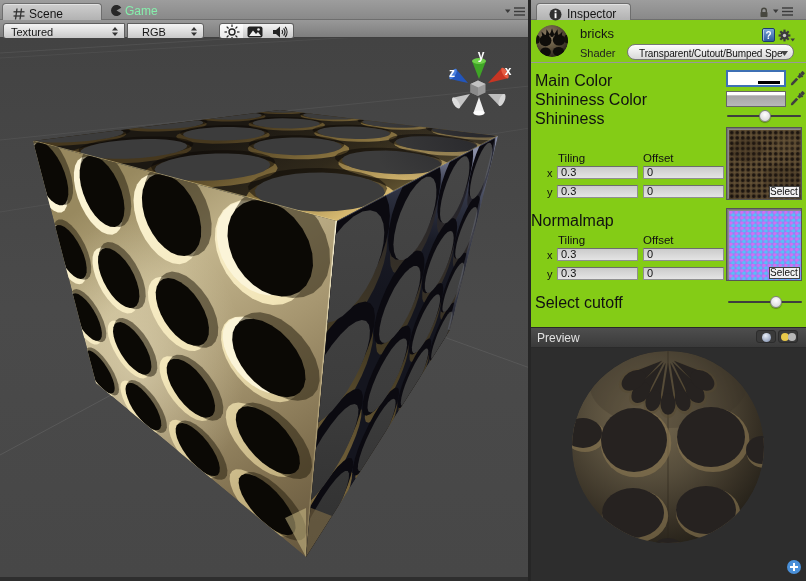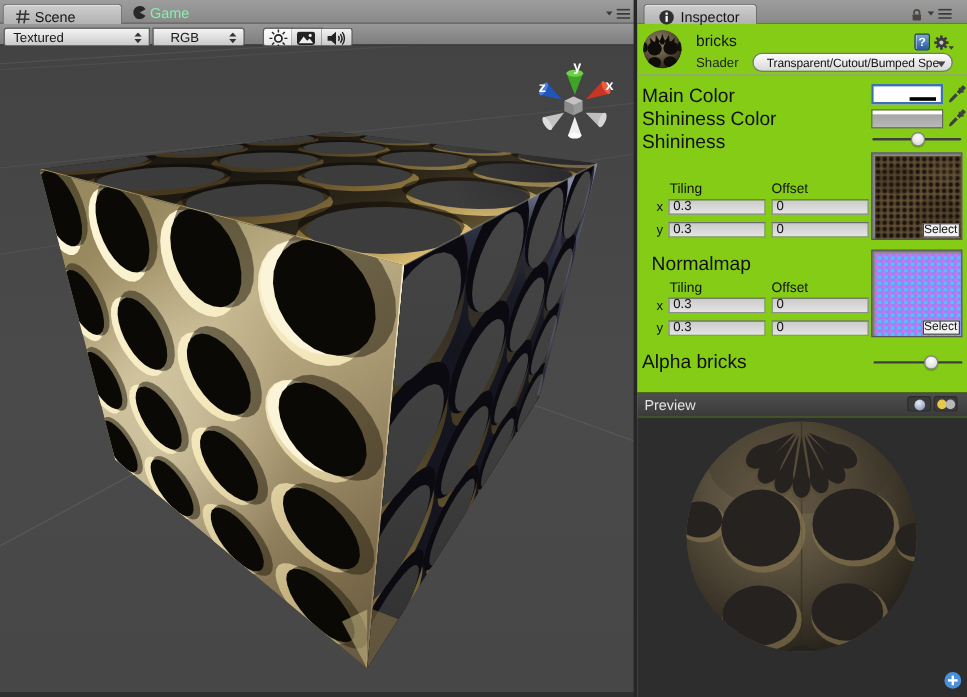--- a/index.html
+++ b/index.html
@@ -497,21 +497,21 @@
       <div class="selbtn">Select</div>
     </div>
   <span class="lbl" style="left:27px;top:152px;font-size:11.5px">Tiling</span>
   <span class="lbl" style="left:112px;top:152px;font-size:11.5px">Offset</span>
   <span class="lbl" style="left:16px;top:167px;font-size:11px">x</span>
   <div class="fld" style="left:26px;top:166px;width:81px;height:13px">0.3</div>
   <div class="fld" style="left:112px;top:166px;width:81px;height:13px">0</div>
   <span class="lbl" style="left:16px;top:186px;font-size:11px">y</span>
   <div class="fld" style="left:26px;top:185px;width:81px;height:13px">0.3</div>
   <div class="fld" style="left:112px;top:185px;width:81px;height:13px">0</div>
-  <span class="lbl" style="left:12px;top:212px">Normalmap</span>
+  <span class="lbl" style="left:0;top:212px">Normalmap</span>
   <div class="thumbf" style="left:195px;top:208px">
       <svg width="72" height="69" viewBox="0 0 72 69" style="position:absolute;left:2px;top:2px">
 <defs>
           <pattern id="ntx" width="5.5" height="5.3" patternUnits="userSpaceOnUse">
  <rect width="5.5" height="5.3" fill="#8a88f4"></rect>
  <circle cx="1.9" cy="1.5" r="1.65" fill="#e866f2" fill-opacity="0.8"></circle>
  <circle cx="4.0" cy="4.2" r="1.9" fill="#50c8f8" fill-opacity="0.85"></circle>
 </pattern>
         </defs>
 <rect width="72" height="69" fill="url(#ntx)"></rect>
@@ -519,21 +519,21 @@
       <div class="selbtn">Select</div>
     </div>
   <span class="lbl" style="left:27px;top:234px;font-size:11.5px">Tiling</span>
   <span class="lbl" style="left:112px;top:234px;font-size:11.5px">Offset</span>
   <span class="lbl" style="left:16px;top:249px;font-size:11px">x</span>
   <div class="fld" style="left:26px;top:248px;width:81px;height:13px">0.3</div>
   <div class="fld" style="left:112px;top:248px;width:81px;height:13px">0</div>
   <span class="lbl" style="left:16px;top:268px;font-size:11px">y</span>
   <div class="fld" style="left:26px;top:267px;width:81px;height:13px">0.3</div>
   <div class="fld" style="left:112px;top:267px;width:81px;height:13px">0</div>
-  <span class="lbl" style="left:4px;top:294px">Alpha bricks</span>
+  <span class="lbl" style="left:4px;top:294px">Select cutoff</span>
   <div class="track" style="left:197px;top:301px;width:74px"></div>
   <div class="knob" style="left:239px;top:296px"></div>
 
   <div class="abs" style="left:0;top:327px;width:275px;height:21px;background:linear-gradient(180deg,#4e4e4e,#3a3a3a);border-top:1px solid #292929;border-bottom:1px solid #2a2a2a">
     <span style="position:absolute;left:6px;top:3px;font-size:12px;font-weight:normal;color:#e2e2e2">Preview</span>
     <div style="position:absolute;left:225px;top:2px;width:20px;height:13px;background:#3a3a3a;border:1px solid #2c2c2c;border-radius:3px">
       <div style="position:absolute;left:5px;top:1.5px;width:9px;height:9px;border-radius:50%;background:radial-gradient(circle at 40% 30%,#e8eef8,#7888a8)"></div>
       </div>
     <div style="position:absolute;left:247px;top:2px;width:20px;height:13px;background:#3a3a3a;border:1px solid #2c2c2c;border-radius:3px">
       <div style="position:absolute;left:2px;top:2px;width:8px;height:8px;border-radius:50%;background:#e8c84a"></div>

